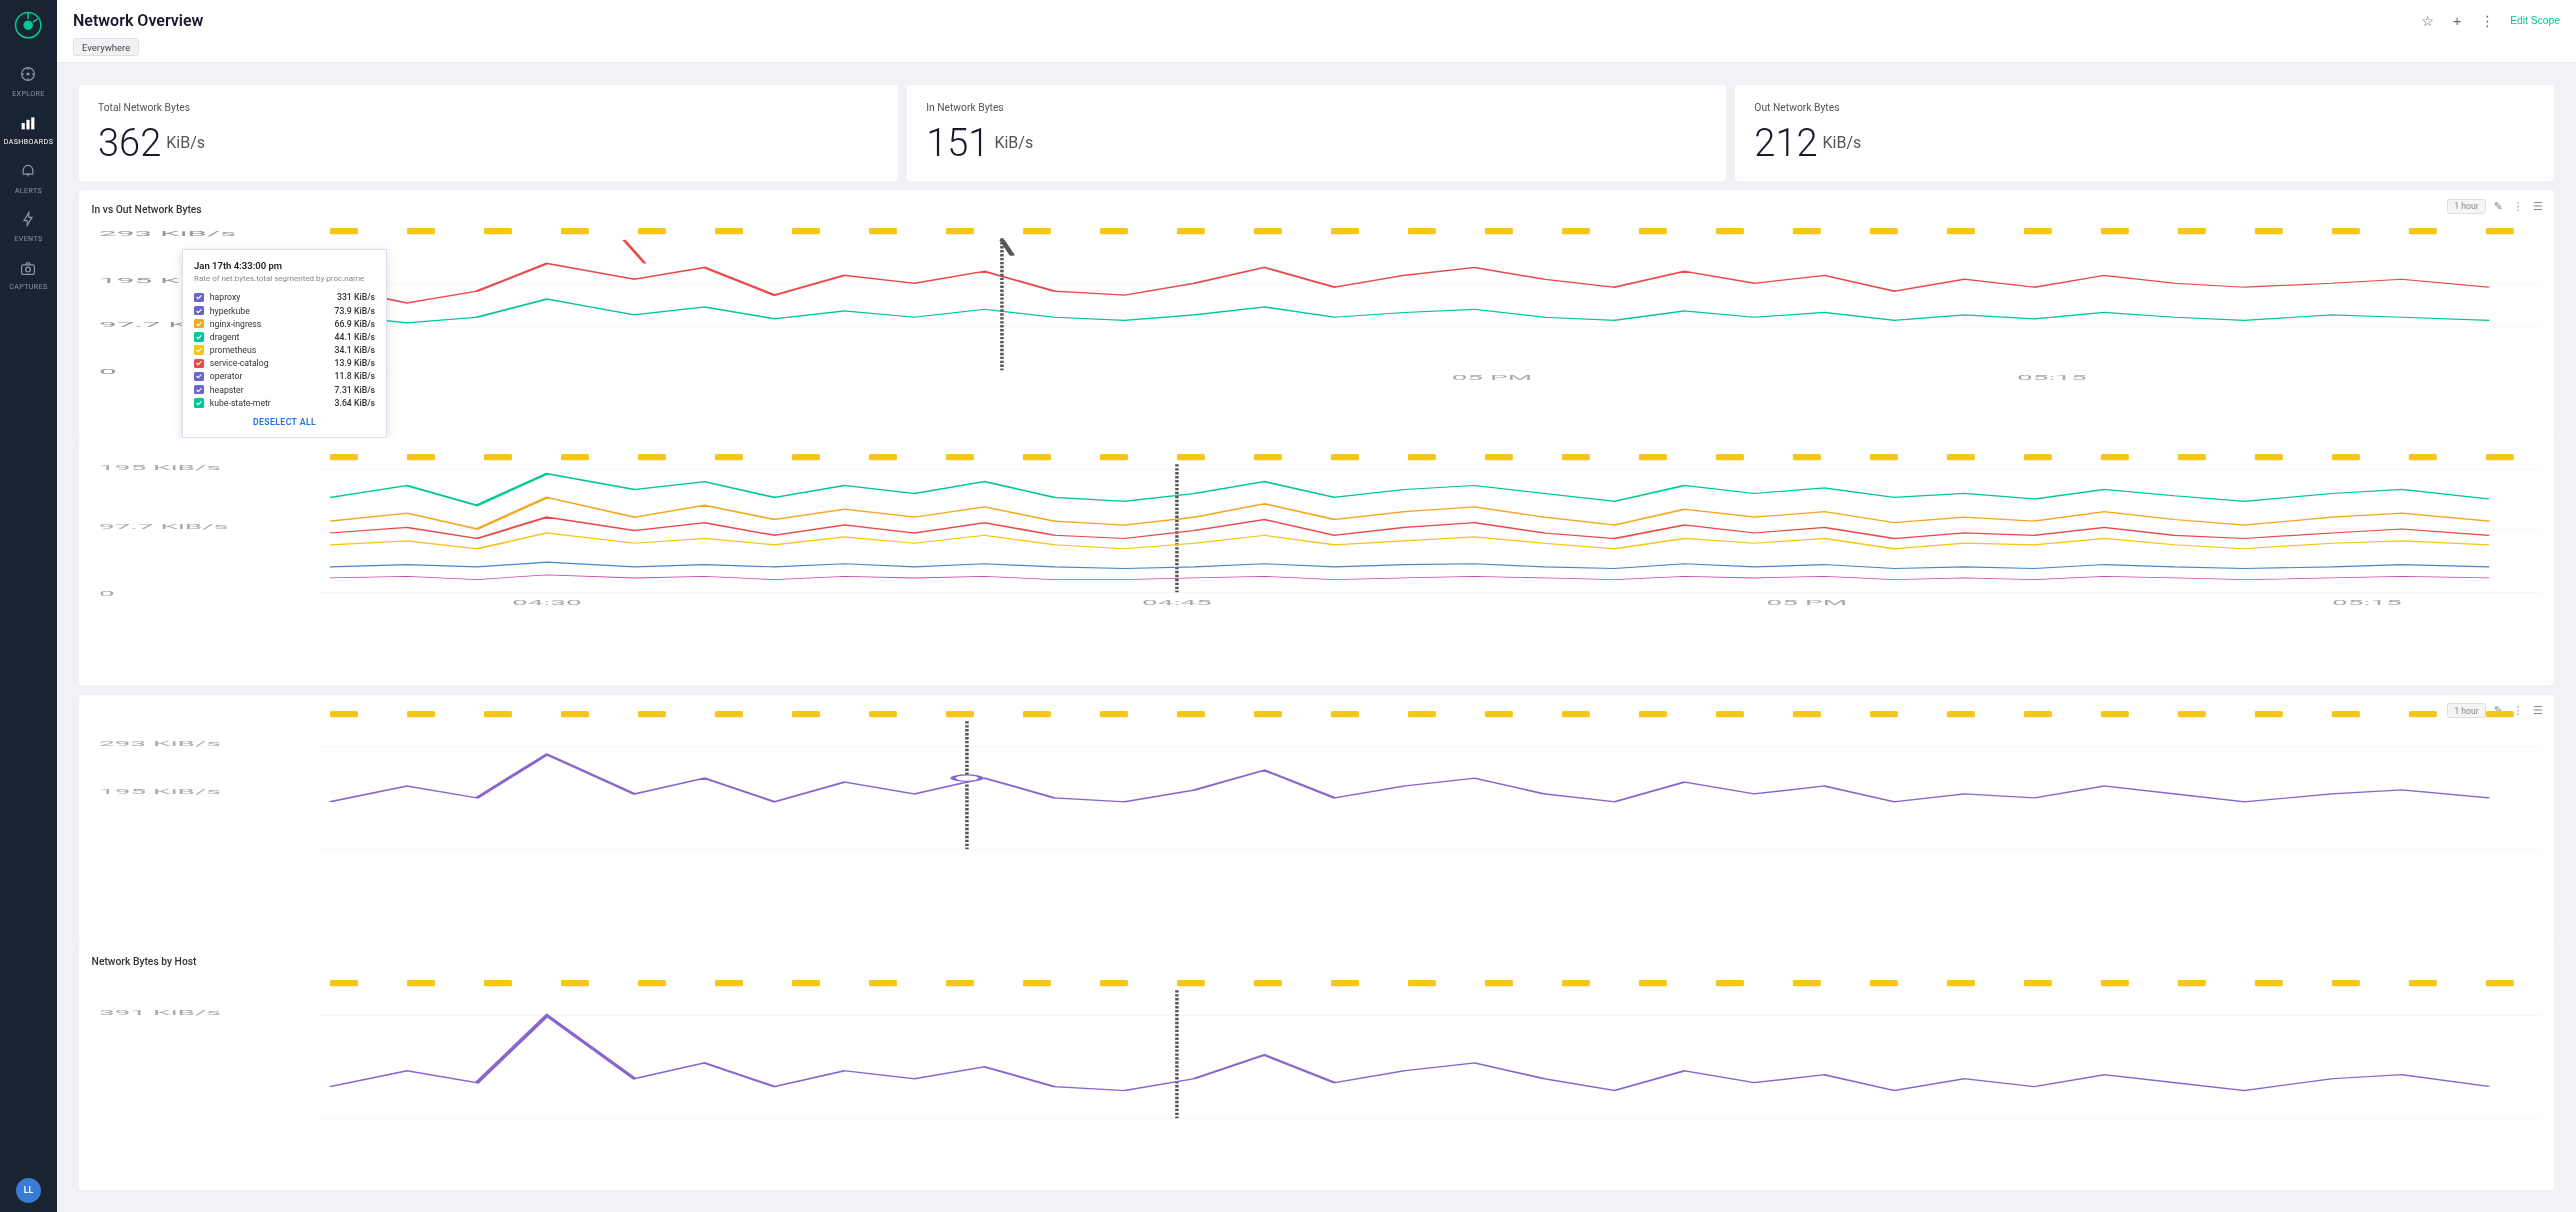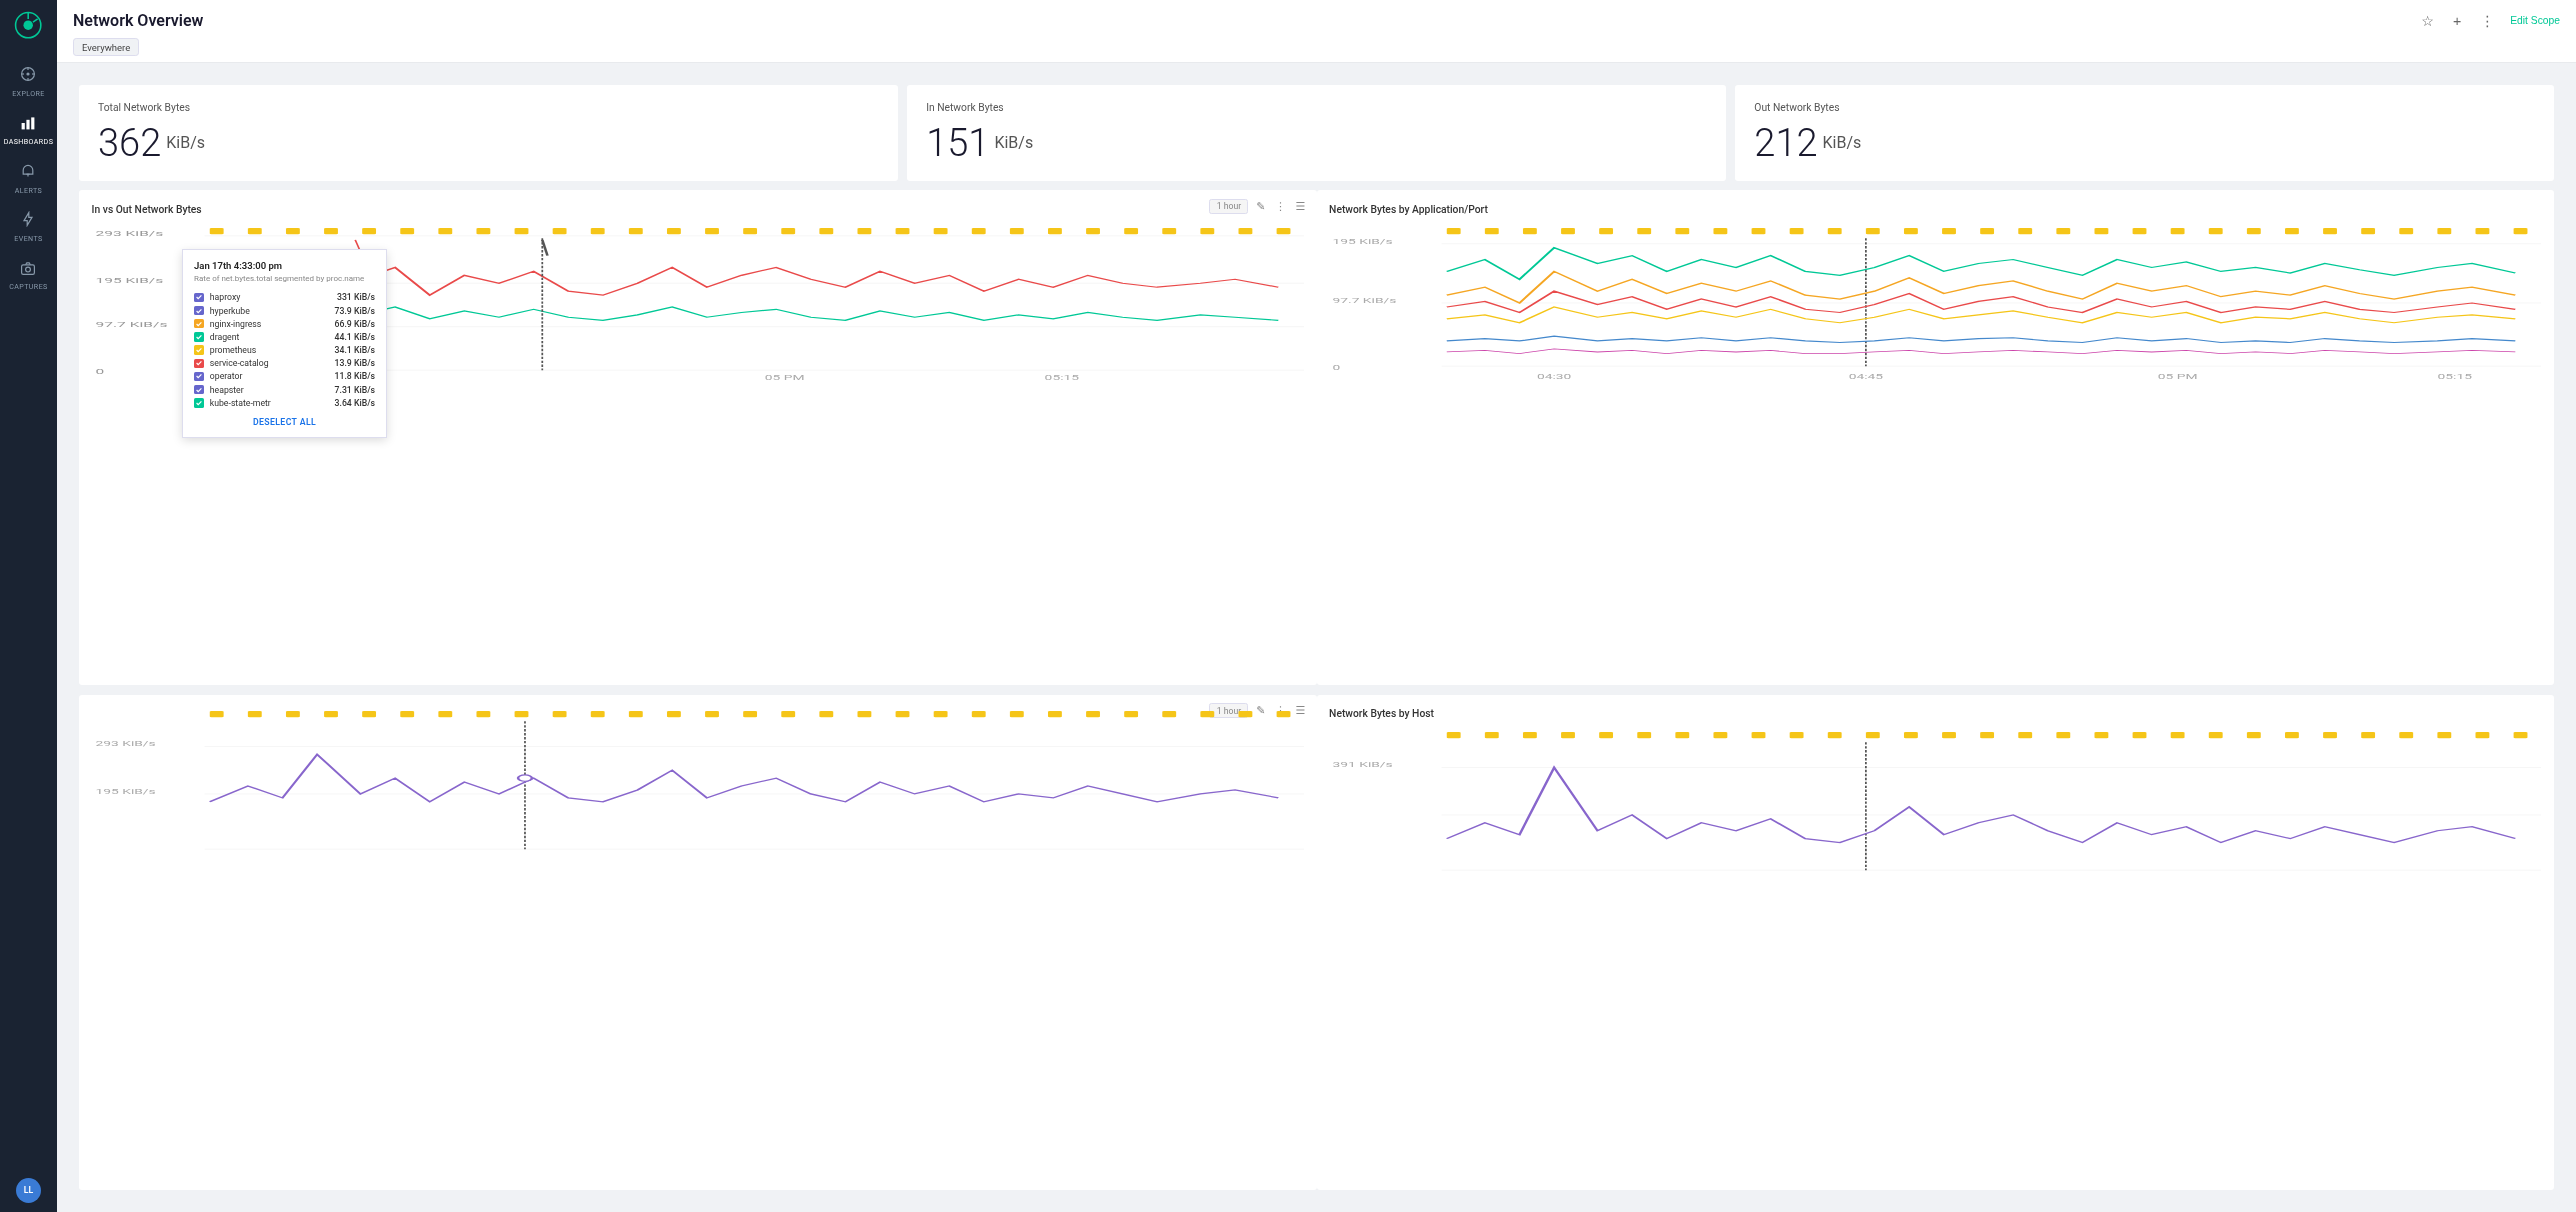--- a/index.html
+++ b/index.html
@@ -163,21 +163,21 @@
     }
     .metric-unit {
       font-size: 16px;
       font-weight: 400;
       color: #555;
     }
 
     
     .charts-row {
       display: grid;
-      grid-template-columns: 1fr 1fr;
+      grid-template-columns: 1fr;
       gap: 0;
       flex: 1;
     }
     .chart-panel {
       background: white;
       border-radius: 3.2px;
       padding: 12.6px;
       position: relative;
       min-height: 221px;
       overflow: hidden;
@@ -555,21 +555,20 @@
       </div>
       <span class="tooltip-name">kube-state-metr</span>
       <span class="tooltip-val">3.64 KiB/s</span>
     </div>
             </div>
           <div class="tooltip-deselect">DESELECT ALL</div>
         </div>
       </div>
 
       <div class="chart-panel">
-        <div class="chart-title">Network Bytes by Application/Port</div>
         <div class="chart-container">
           <svg viewBox="0 0 700 200" preserveAspectRatio="none">
             <text x="2" y="25" font-size="8" fill="#aaa">195 KiB/s</text>
             <text x="2" y="100" font-size="8" fill="#aaa">97.7 KiB/s</text>
             <text x="2" y="185" font-size="8" fill="#aaa">0</text>
             <line x1="65" y1="25" x2="700" y2="25" stroke="#f0f0f0" stroke-width="0.5"></line>
             <line x1="65" y1="100" x2="700" y2="100" stroke="#f0f0f0" stroke-width="0.5"></line>
             <line x1="65" y1="180" x2="700" y2="180" stroke="#f0f0f0" stroke-width="0.5"></line>
 
             <rect x="68" y="5" width="8" height="8" fill="#f5c518" rx="1"></rect>

